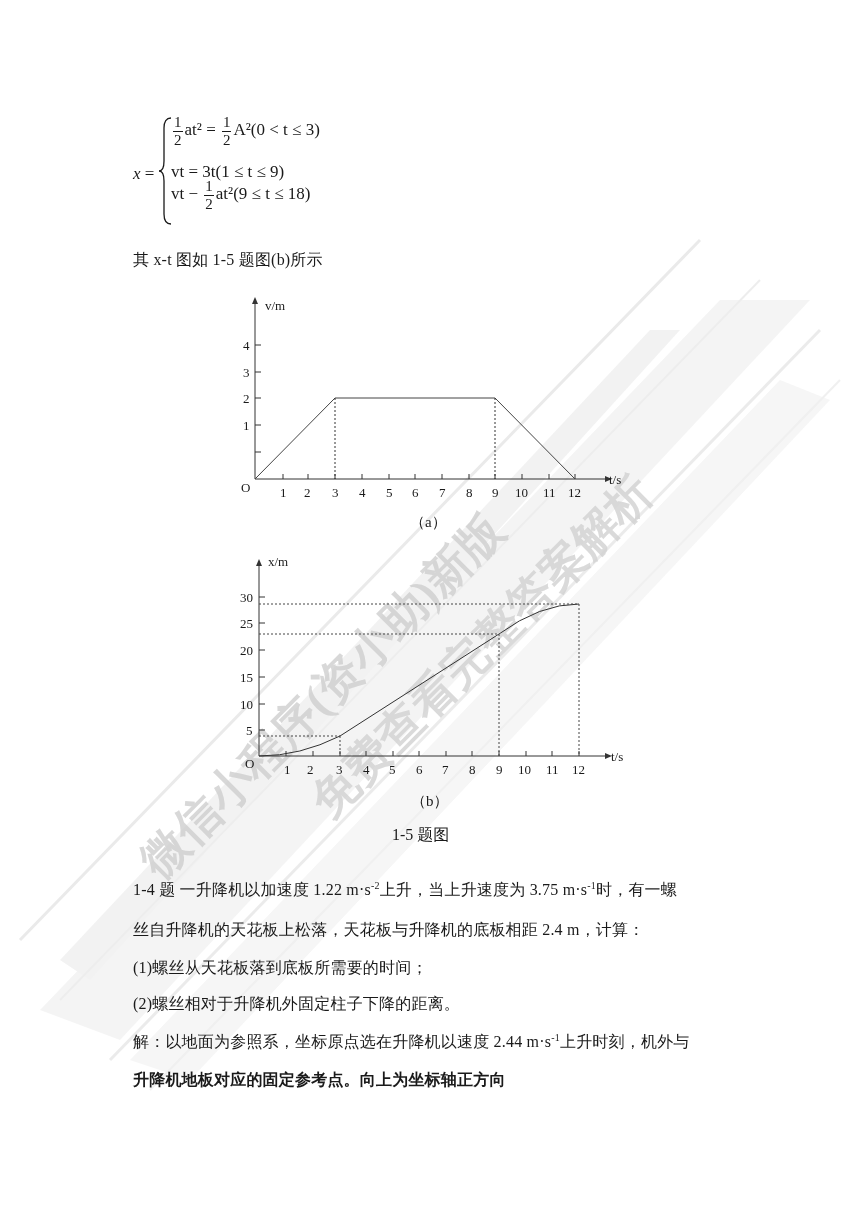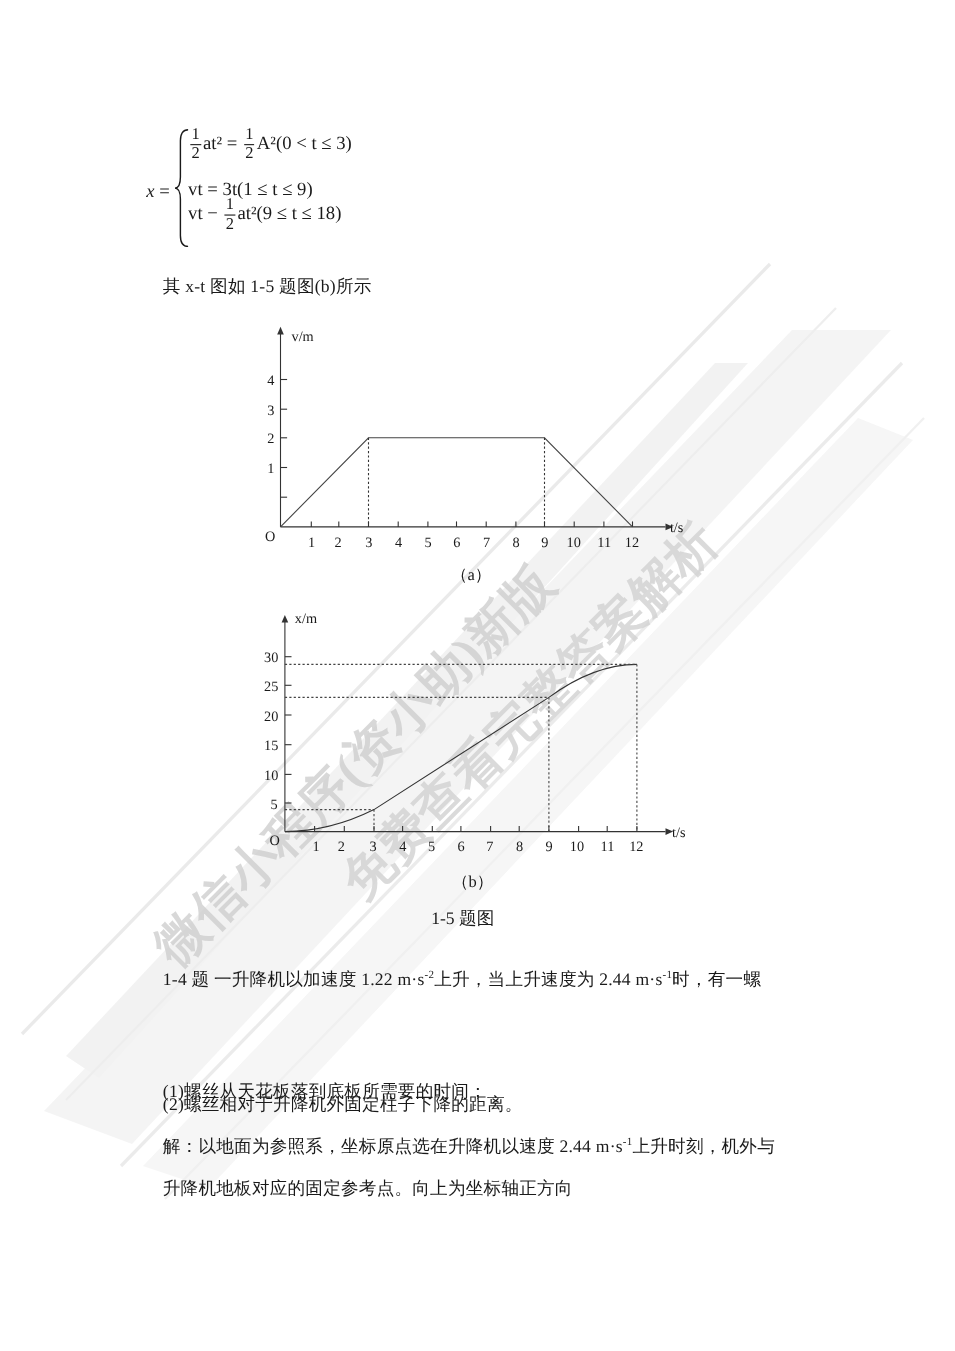--- a/index.html
+++ b/index.html
@@ -10,21 +10,21 @@
     .eq { position: absolute; left: 133px; top: 112px; width: 320px; height: 120px; }
     .eq .lhs { position: absolute; left: 0; top: 52px; font-size: 17px; font-style: italic; }
     .eq .lhs span.op { font-style: normal; }
     .eq .brace { position: absolute; left: 26px; top: 4px; width: 14px; height: 110px; }
     .eq .row { position: absolute; left: 38px; font-size: 17px; white-space: nowrap; }
     .frac { display: inline-block; vertical-align: middle; text-align: center; font-size: 15px; line-height: 17px; margin: 0 2px; }
     .frac .num { display: block; border-bottom: 1px solid #1a1a1a; padding: 0 1px; }
     .frac .den { display: block; }
     .it { }
     sup { font-size: 10px; }
-    .line { position: absolute; left: 148px; font-size: 16px; white-space: nowrap; letter-spacing: 0.2px; }
+    .line { position: absolute; left: 133px; font-size: 16px; white-space: nowrap; letter-spacing: 0.2px; }
     .caption { position: absolute; font-size: 15px; white-space: nowrap; }
     svg text { font-family: "Liberation Serif", "DejaVu Serif", serif; fill: #1a1a1a; }
   </style>
 </head>
 <body>
 
 <div class="page">
 
   <svg class="watermark" viewBox="0 0 868 1228">
     <defs>
@@ -196,23 +196,24 @@
       <text x="496" y="774">9</text>
       <text x="518" y="774">10</text>
       <text x="546" y="774">11</text>
       <text x="572" y="774">12</text>
     </g>
   </svg>
   <div class="caption" style="left:411px;top:792px;">（b）</div>
   <div class="caption" style="left:392px;top:825px;font-size:16px;">1-5 题图</div>
 
   <div class="line" style="top:880px;">
-    <span>1-4 题  一升降机以加速度 1.22  m·s</span><sup>-2</sup><span>上升，当上升速度为 2.44  m·s</span><sup>-1</sup><span>时，有一螺</span>
-  </div>
-  <div class="line" style="top:958px;margin-top:24px;">(1)螺丝从天花板落到底板所需要的时间；</div>
+    <span>1-4 题  一升降机以加速度 1.22  m·s</span><sup>-2</sup><span>上升，当上升速度为 3.75  m·s</span><sup>-1</sup><span>时，有一螺</span>
+  </div>
+  <div class="line" style="top:920px;">丝自升降机的天花板上松落，天花板与升降机的底板相距 2.4 m，计算：</div>
+  <div class="line" style="top:958px;">(1)螺丝从天花板落到底板所需要的时间；</div>
   <div class="line" style="top:994px;text-align:center;">(2)螺丝相对于升降机外固定柱子下降的距离。</div>
 
   <div class="line" style="top:1032px;">
     <span>解：以地面为参照系，坐标原点选在升降机以速度 2.44  m·s</span><sup>-1</sup><span>上升时刻，机外与</span>
   </div>
-  <div class="line" style="top:1070px;">升降机地板对应的固定参考点。向上为坐标轴正方向</div>
+  <div class="line" style="top:1070px;font-weight:bold;">升降机地板对应的固定参考点。向上为坐标轴正方向</div>
 
 </div>
 
 </body></html>

